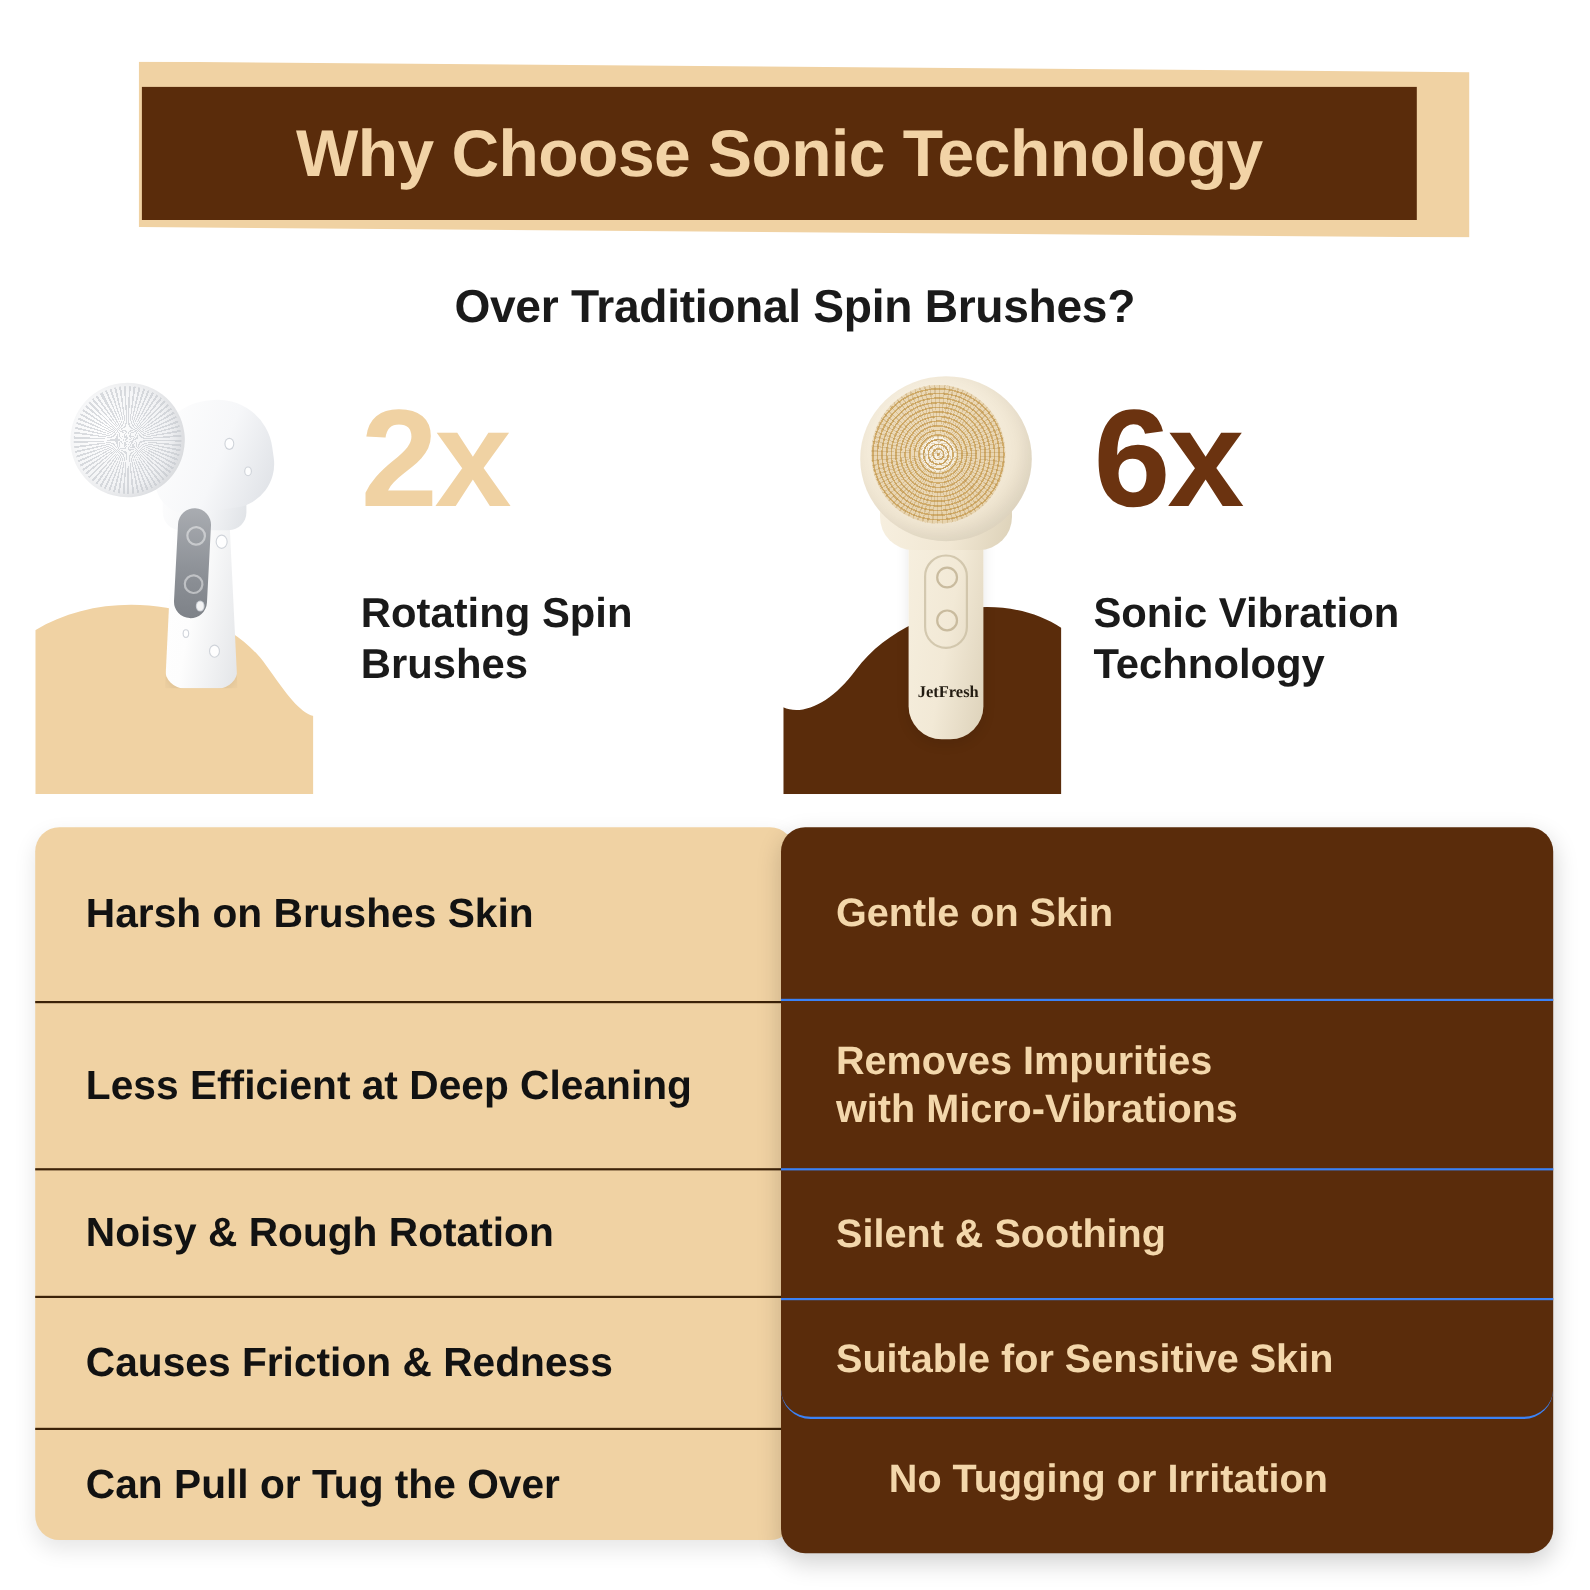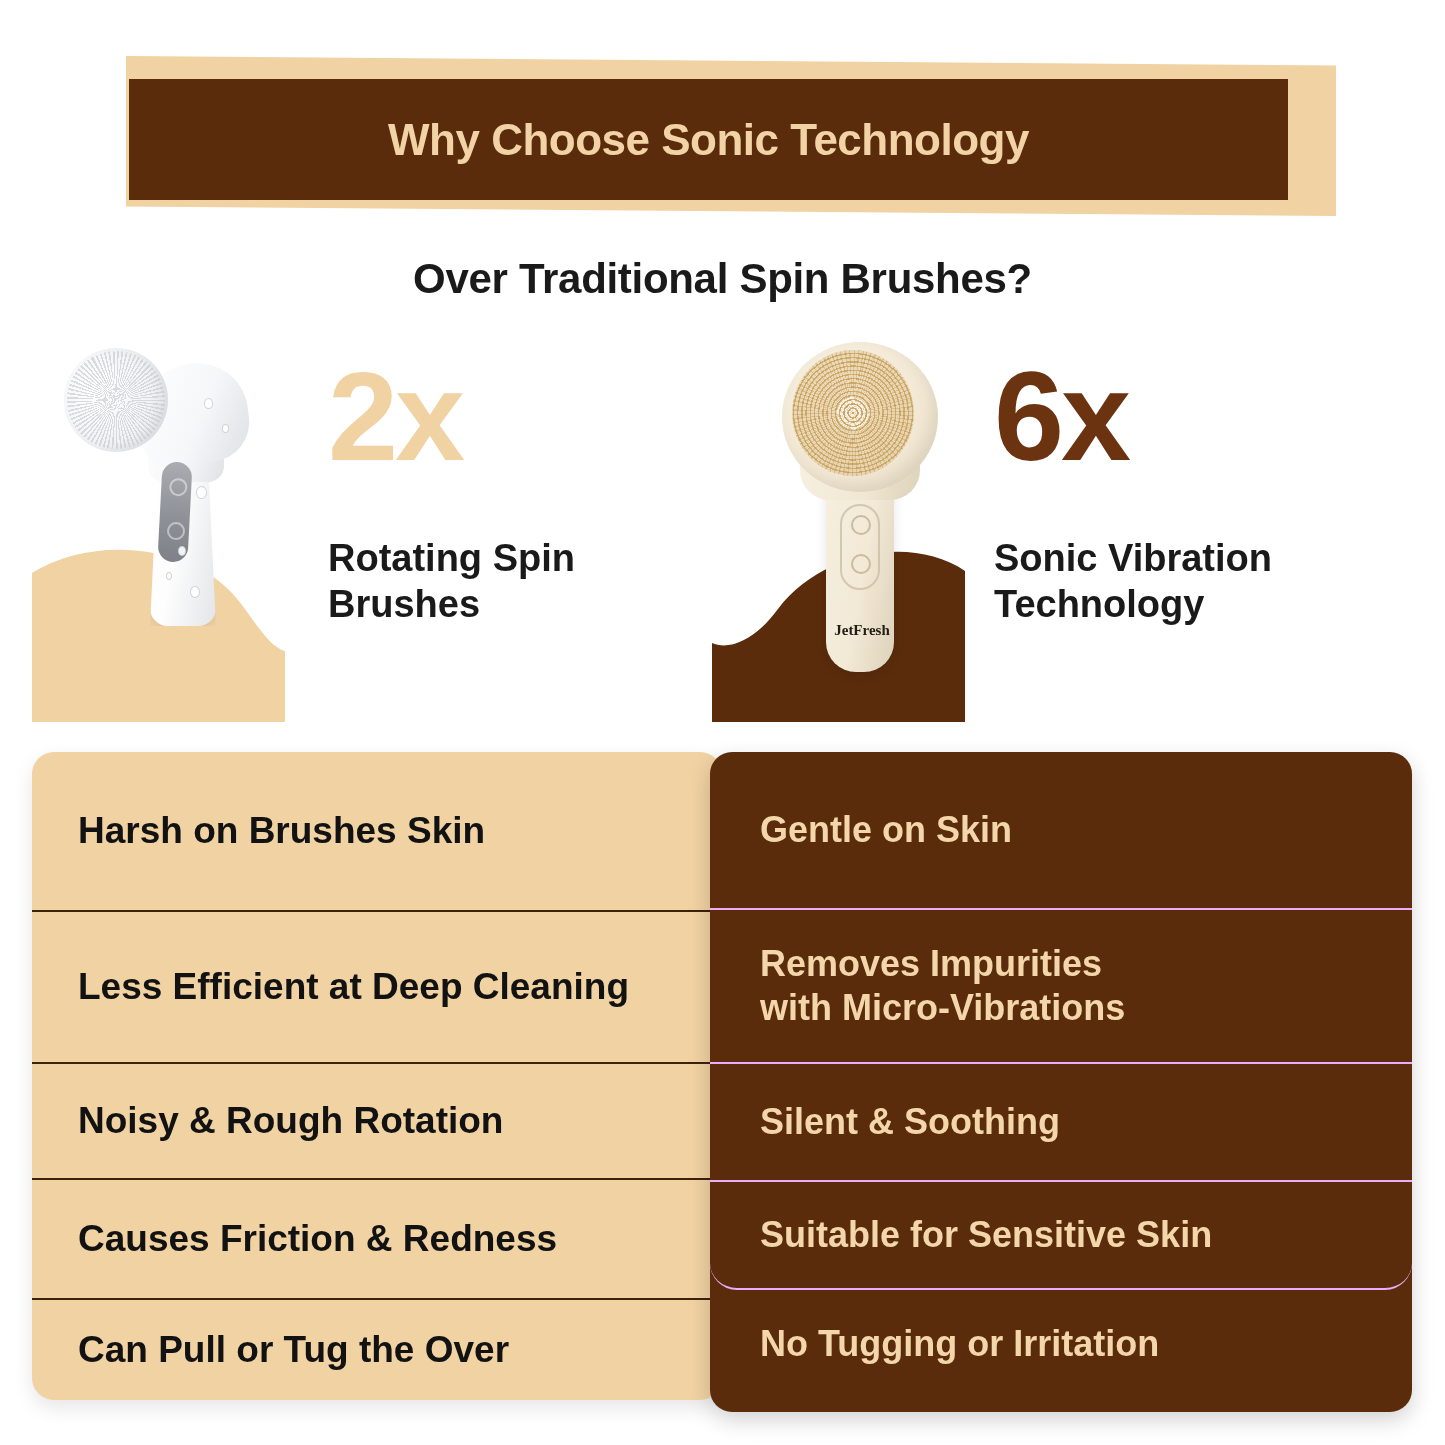--- a/index.html
+++ b/index.html
@@ -22,21 +22,21 @@
   }
   .banner {
     position:absolute; left:129px; top:79px;
     width:1159px; height:121px;
     background:#5a2c0b;
   }
   .banner-title {
     position:absolute; left:0; top:0; width:100%; height:100%;
     display:flex; align-items:center; justify-content:center;
     color:#f2d3a6;
-    font-size:44px; font-weight:bold;
+    font-size:60px; font-weight:bold;
     letter-spacing:-0.5px;
     white-space:nowrap;
   }
 
   
   .subtitle-row {
     position:absolute; left:0; top:248px; width:1445px; height:62px;
     display:flex; align-items:center; justify-content:center; gap:26px;flex-direction:column;
   }
   .sub-rule { width:196px; height:3px; background:#6b7280; }
@@ -208,23 +208,23 @@
   .col-bad .cell {
     padding:0 40px 0 46px;
     color:#121212; font-size:37px;
     border-bottom:2px solid #3c2208;
   }
   .col-bad .cell:last-child { border-bottom:none; }
 
   .col-good .cell {
     padding:0 34px 0 50px;
     color:#f3d7ab; font-size:36px;
-    border-bottom:2px solid #f0abfc;
-  }
-  .col-good .cell:last-child { border-bottom:none; }
+    border-bottom:2px solid #3b82f6;
+  }
+  .col-good .cell:last-child { border-bottom:none;margin-left:48px; }
 </style>
 </head>
 <body>
 
 <div class="page">
 
   <div class="banner-wrap">
     <div class="ribbon"></div>
     <div class="banner">
       <div class="banner-title">Why Choose Sonic Technology</div>

